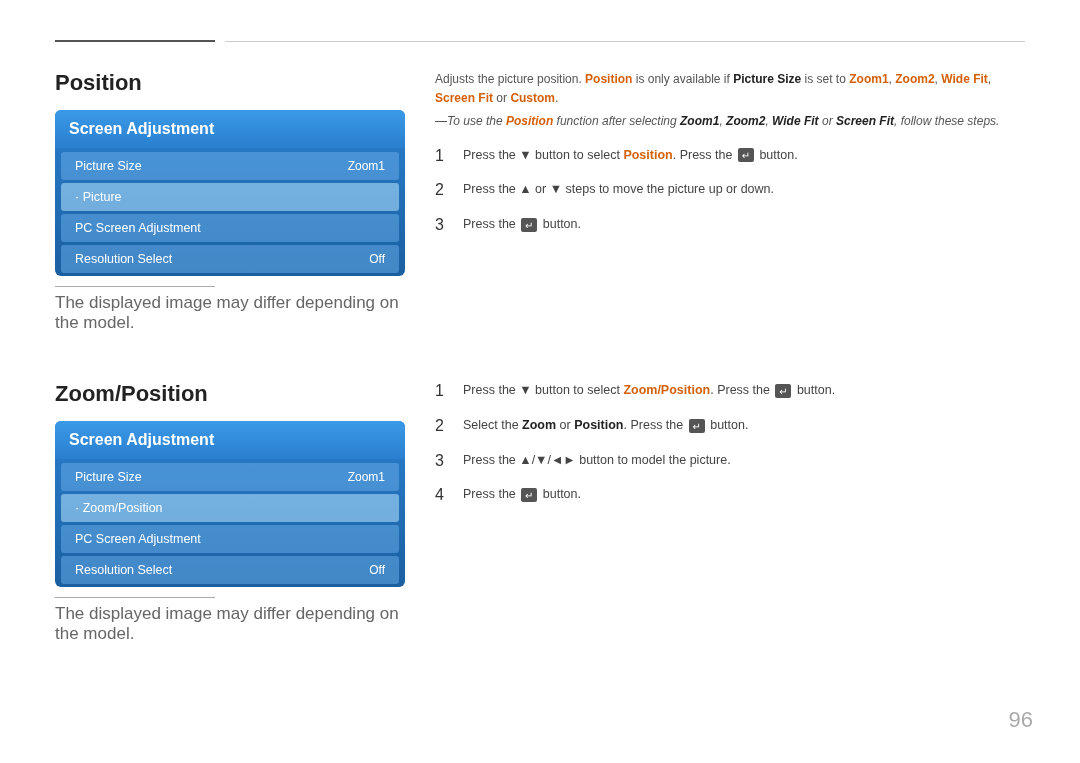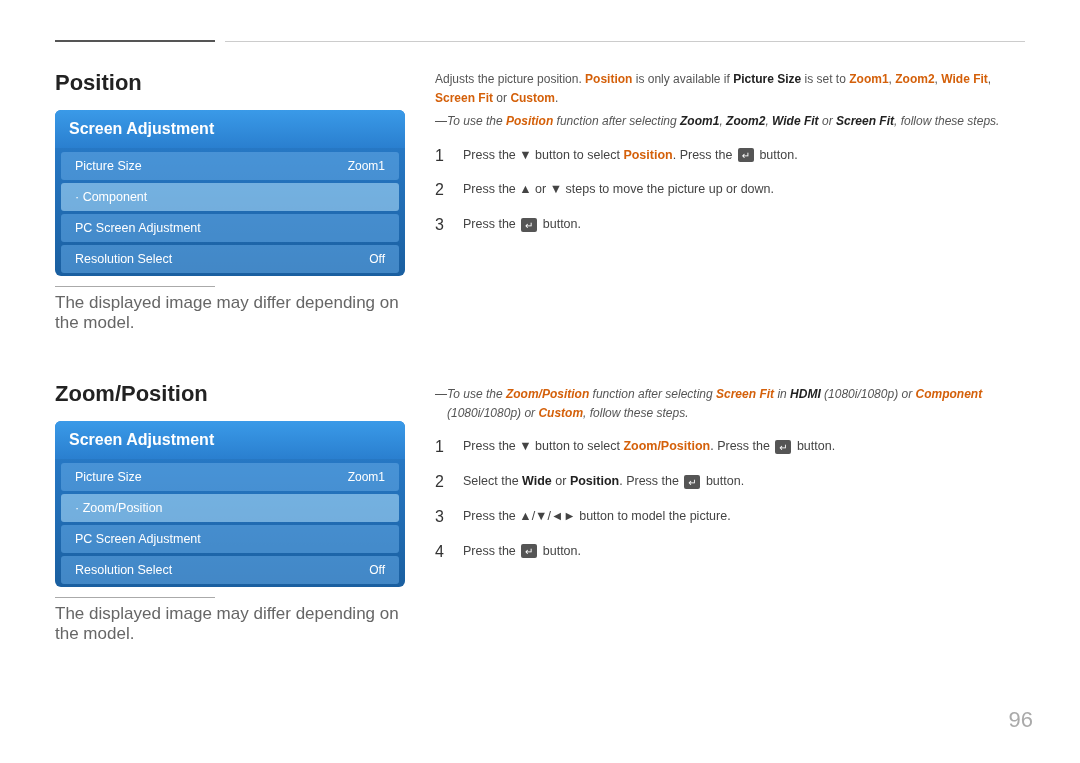--- a/index.html
+++ b/index.html
@@ -232,21 +232,21 @@
 
       <div class="section-left">
         <div class="section-title">Position</div>
         <div class="screen-menu">
           <div class="menu-header">Screen Adjustment</div>
           <div class="menu-item">
             <span>Picture Size</span>
             <span class="item-value">Zoom1</span>
           </div>
           <div class="menu-item active">
-            <span>· Component</span>
+            <span>· Picture</span>
           </div>
           <div class="menu-item">
             <span>PC Screen Adjustment</span>
           </div>
           <div class="menu-item">
             <span>Resolution Select</span>
             <span class="item-value">Off</span>
           </div>
         </div>
         <div class="section-divider"></div>
@@ -294,31 +294,28 @@
           <div class="menu-item">
             <span>Resolution Select</span>
             <span class="item-value">Off</span>
           </div>
         </div>
         <div class="section-divider"></div>
         <div class="footnote">The displayed image may differ depending on the model.</div>
       </div>
 
       <div class="section-right">
-        <div class="intro-text">
-          <div class="note-line">To use the <strong class="bold-orange">Zoom/Position</strong> function after selecting <strong class="bold-orange">Screen Fit</strong> in <strong class="bold-black">HDMI</strong> (1080i/1080p) or <strong class="bold-orange">Component</strong> (1080i/1080p) or <strong class="bold-orange">Custom</strong>, follow these steps.</div>
-        </div>
         <ol class="steps-list">
           <li class="step-item">
             <span class="step-number">1</span>
             <span class="step-text">Press the ▼ button to select <strong class="bold-orange">Zoom/Position</strong>. Press the <span class="enter-icon"></span> button.</span>
           </li>
           <li class="step-item">
             <span class="step-number">2</span>
-            <span class="step-text">Select the <strong class="bold-black">Wide</strong> or <strong class="bold-black">Position</strong>. Press the <span class="enter-icon"></span> button.</span>
+            <span class="step-text">Select the <strong class="bold-black">Zoom</strong> or <strong class="bold-black">Position</strong>. Press the <span class="enter-icon"></span> button.</span>
           </li>
           <li class="step-item">
             <span class="step-number">3</span>
             <span class="step-text">Press the ▲/▼/◄► button to model the picture.</span>
           </li>
           <li class="step-item">
             <span class="step-number">4</span>
             <span class="step-text">Press the <span class="enter-icon"></span> button.</span>
           </li>
         </ol>

